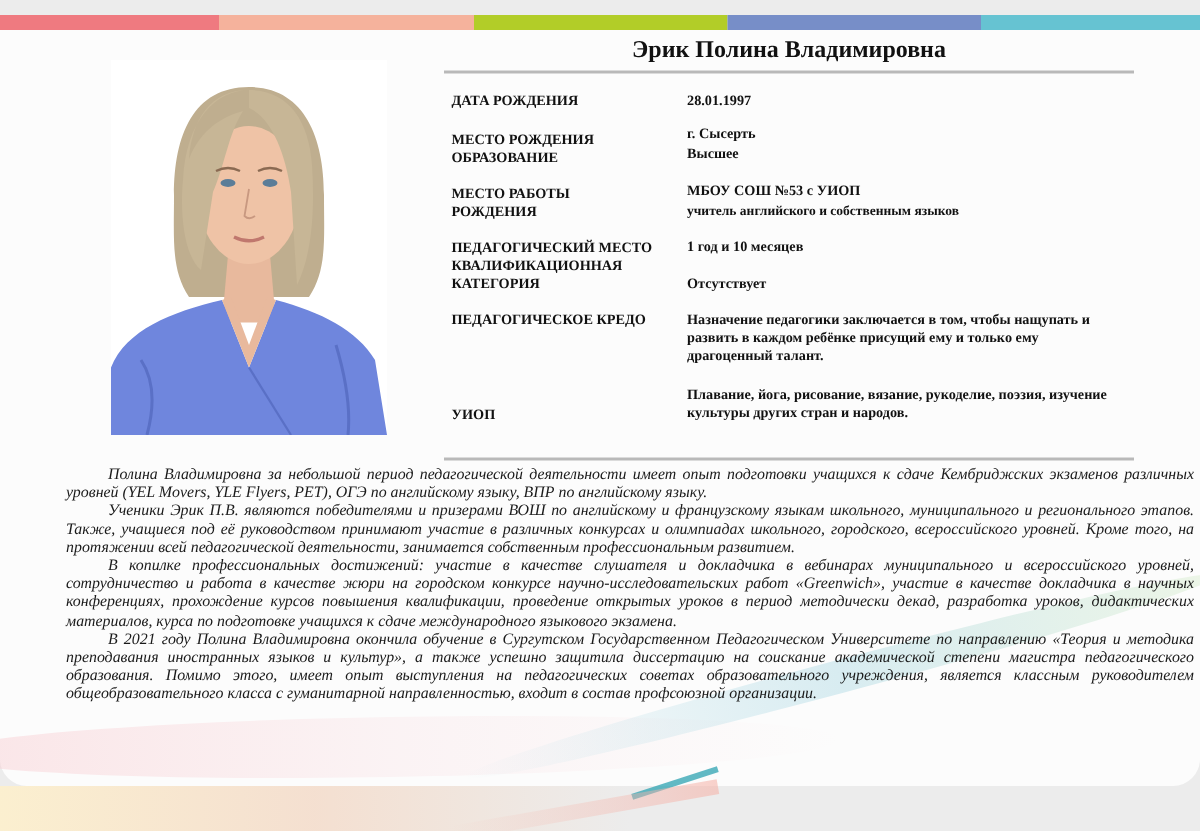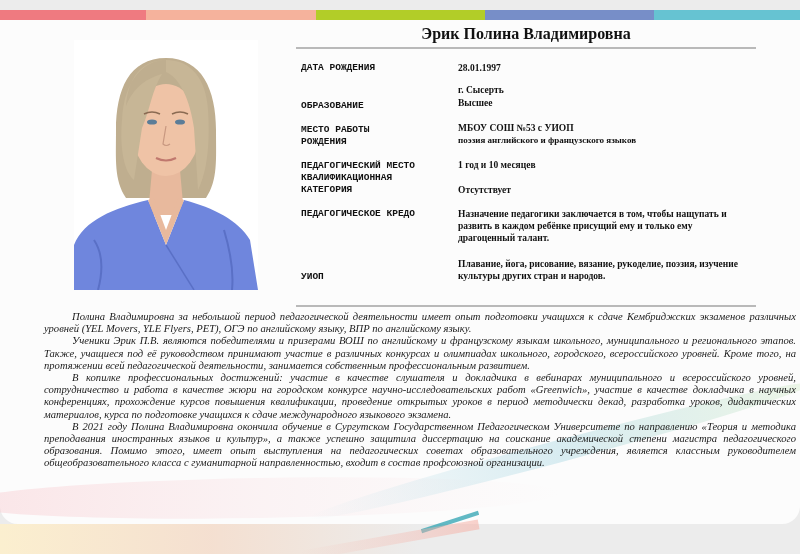--- a/index.html
+++ b/index.html
@@ -41,21 +41,21 @@
     position: absolute; left: 296px; top: 25px; width: 460px;
     text-align: center; font-size: 16px; font-weight: bold;
   }
   .rule { position: absolute; left: 296px; width: 460px; height: 2px; background: #b9b9b9; }
   .rule.r1 { top: 47px; }
   .rule.r2 { top: 305px; }
 
   .field-label, .field-value {
     position: absolute; font-size: 9.5px; font-weight: bold; line-height: 12px;
   }
-  .field-label { left: 301px; width: 150px; font-family: Liberation Mono, monospace; }
+  .field-label { left: 301px; width: 150px; }
   .field-value { left: 458px; width: 300px; }
 
   .bio {
     position: absolute; left: 32px; top: 311px; width: 752px;
     font-size: 10.6px; font-style: italic; line-height: 12.2px;
     text-align: justify; color: #1a1a1a; margin-left: 12px;
   }
   .bio p { margin: 0; text-indent: 28px; }
 </style>
 </head>
@@ -106,30 +106,31 @@
       <path d="M92 205 L120 250" stroke="#5a70c6" stroke-width="1.5" fill="none"></path>
     </svg>
   </div>
 
   <div class="title">Эрик Полина Владимировна</div>
   <div class="rule r1"></div>
 
   <div class="field-label" style="top:62px">ДАТА РОЖДЕНИЯ</div>
   <div class="field-value" style="top:62px">28.01.1997</div>
 
+  <div class="field-label" style="top:88px">МЕСТО РОЖДЕНИЯ</div>
   <div class="field-value" style="top:84px">г. Сысерть</div>
 
   <div class="field-label" style="top:100px">ОБРАЗОВАНИЕ</div>
   <div class="field-value" style="top:97px">Высшее</div>
 
   <div class="field-label" style="top:124px">МЕСТО РАБОТЫ</div>
   <div class="field-value" style="top:122px">МБОУ СОШ №53 с УИОП</div>
 
   <div class="field-label" style="top:136px">РОЖДЕНИЯ</div>
-  <div class="field-value" style="top:134px;font-size:9px">поэзия английского и французского языков</div>
+  <div class="field-value" style="top:134px;font-size:9px">учитель английского и собственным языков</div>
 
   <div class="field-label" style="top:160px">ПЕДАГОГИЧЕСКИЙ  МЕСТО</div>
   <div class="field-value" style="top:159px">1 год и 10 месяцев</div>
 
   <div class="field-label" style="top:184px">КАТЕГОРИЯ</div>
 
   <div class="field-label" style="top:172px">КВАЛИФИКАЦИОННАЯ</div>
   <div class="field-value" style="top:184px">Отсутствует</div>
 
   <div class="field-label" style="top:208px">ПЕДАГОГИЧЕСКОЕ КРЕДО</div>

